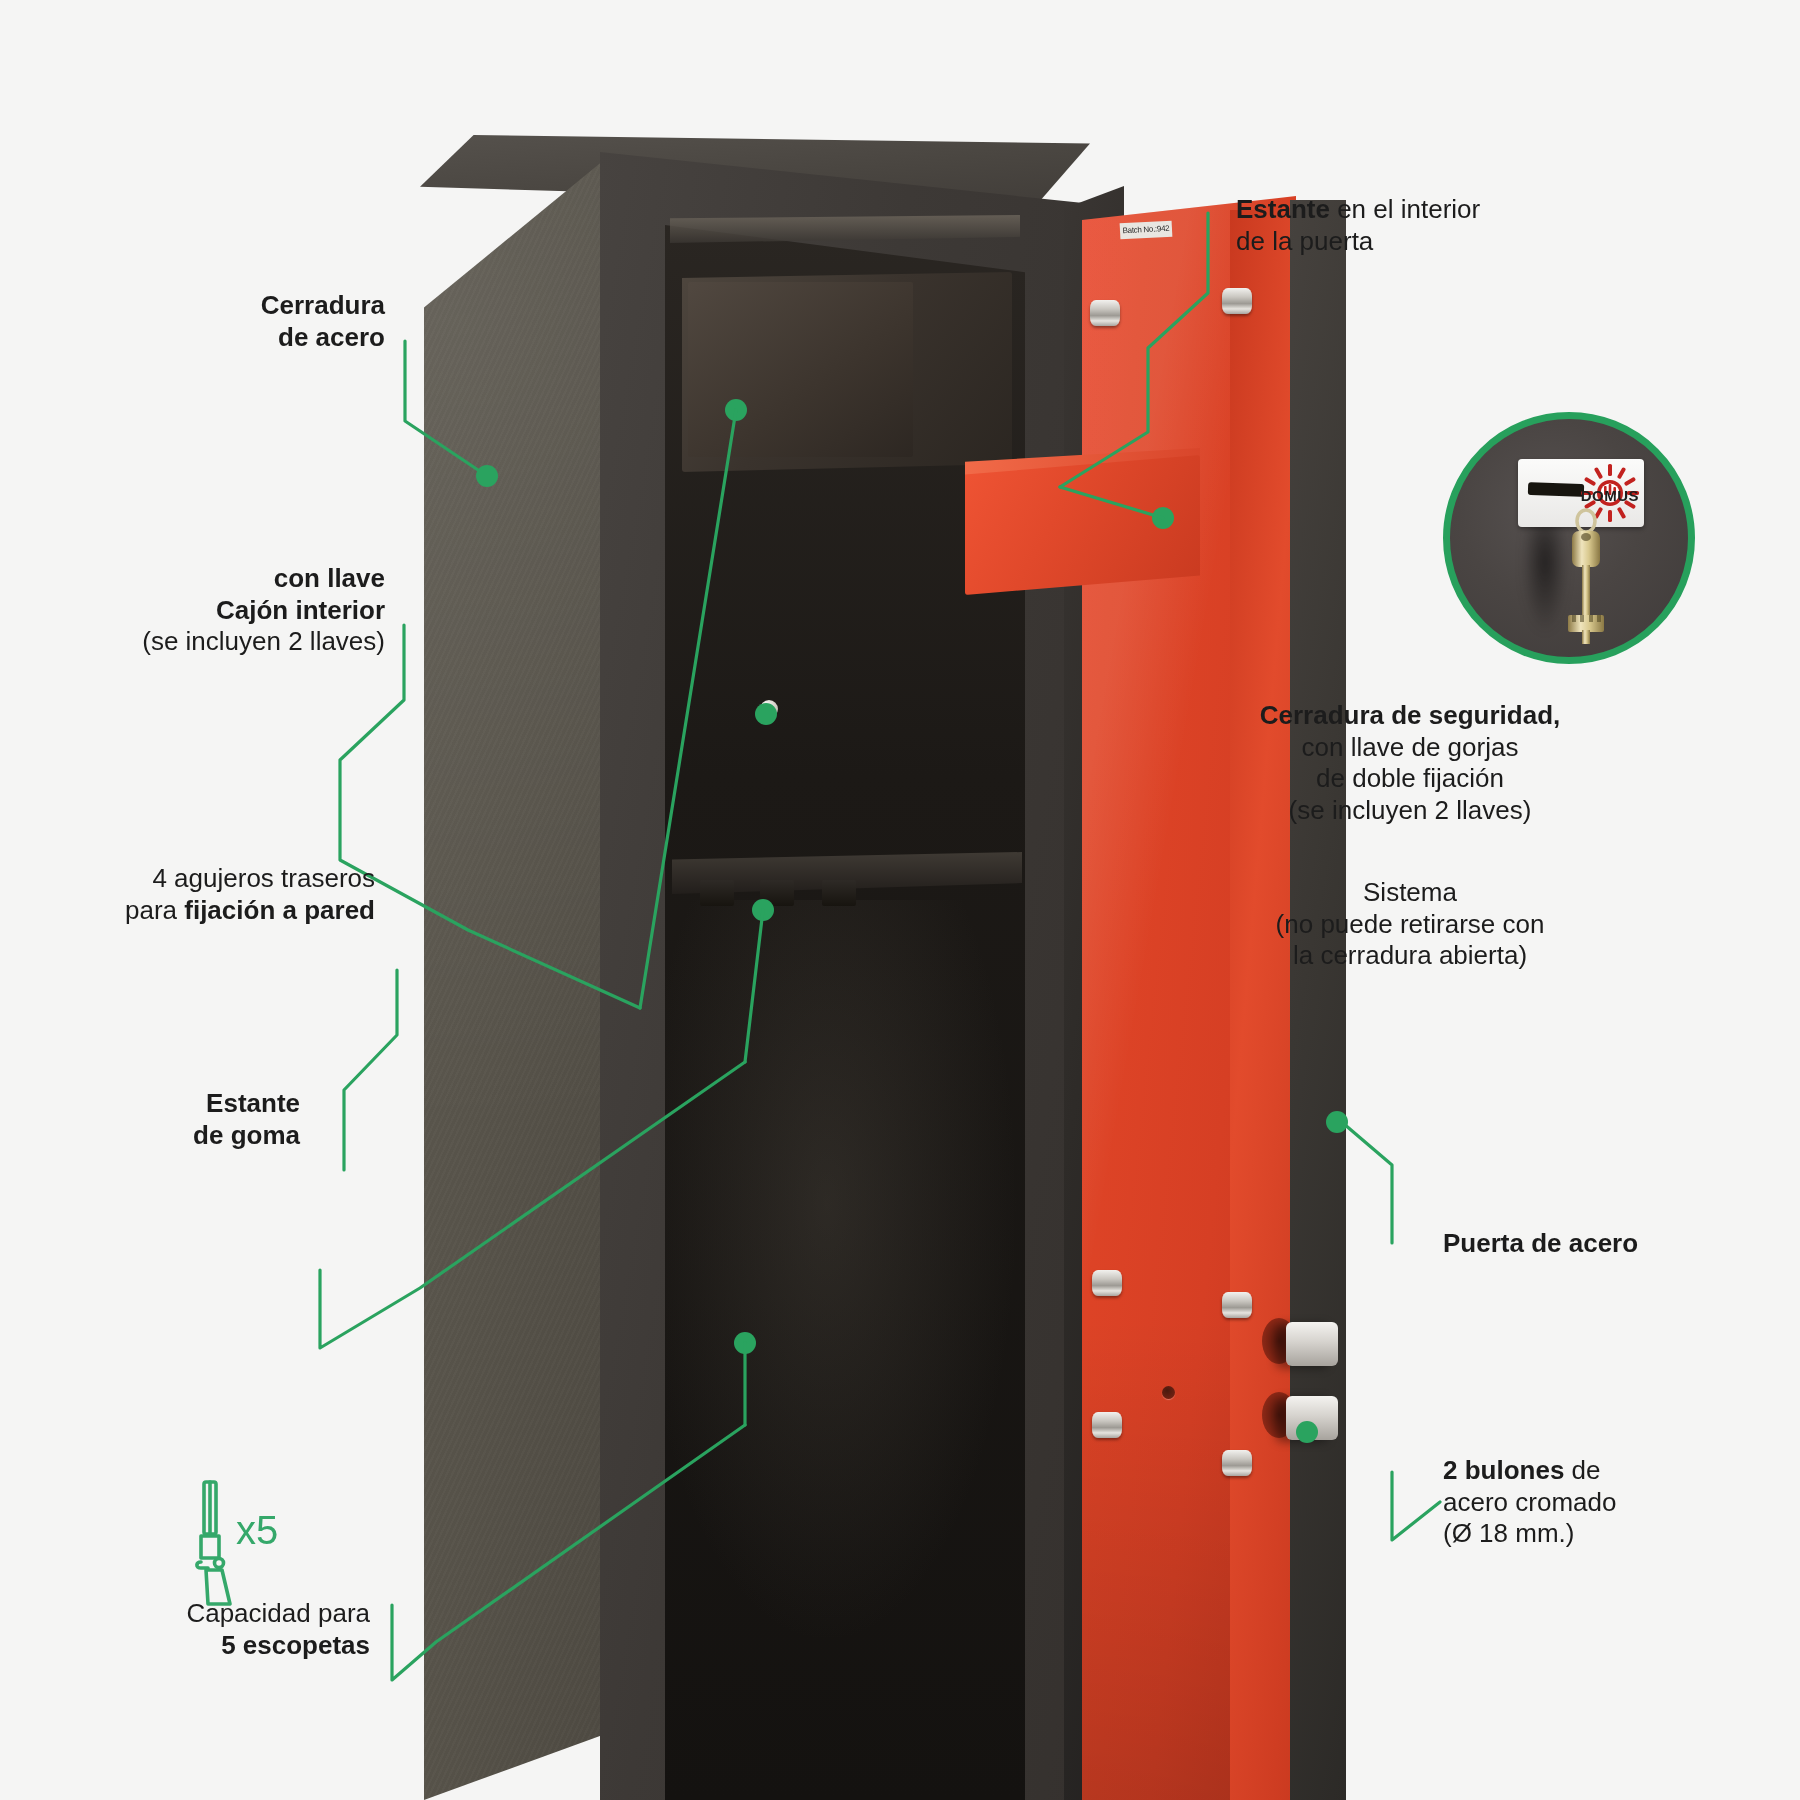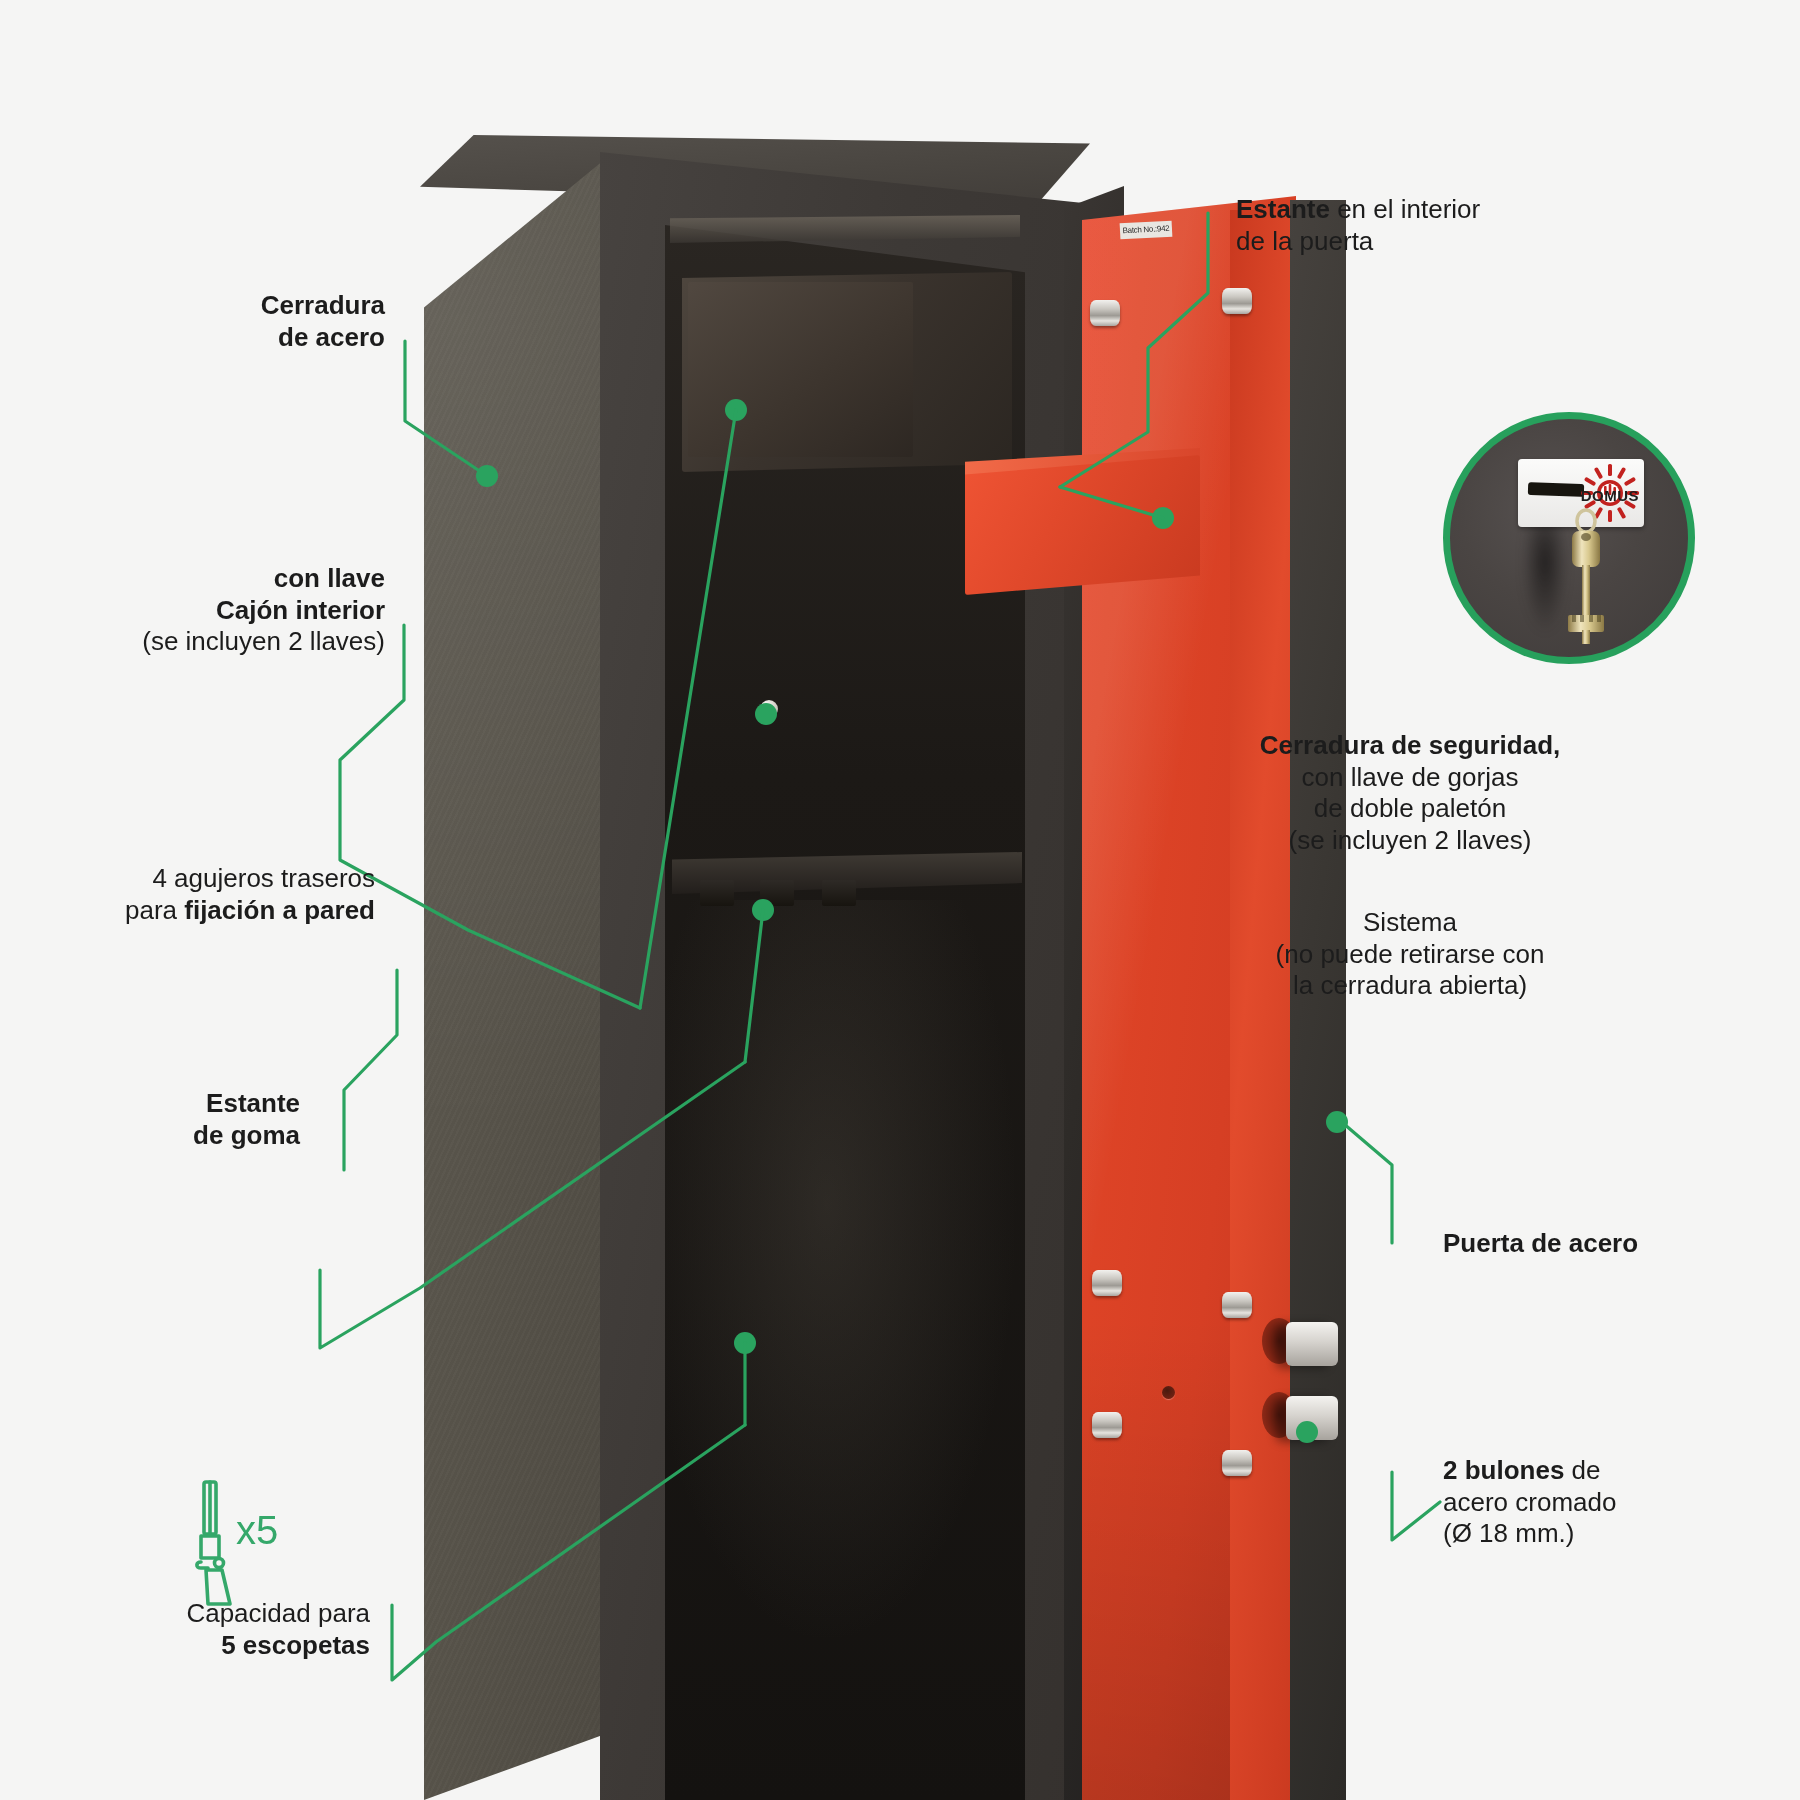--- a/index.html
+++ b/index.html
@@ -156,21 +156,21 @@
     box-shadow:0 1px 1px rgba(255,255,255,.3);
   }
 
   
   #lines{position:absolute;left:0;top:0;width:1800px;height:1800px;pointer-events:none;}
 
   
   .lbl{position:absolute;line-height:1.22;}
   .lbl.r{text-align:right;}
   .lbl.l{text-align:left;}
-  .lbl.c{text-align:center;margin-top:30px;}
+  .lbl.c{text-align:center;}
   .b{font-weight:700;}
   .n{font-weight:400;}
   .t28{font-size:26px;}
 
   
   .inset{
     position:absolute;left:1443px;top:412px;width:252px;height:252px;
     border-radius:50%;
     border:7px solid #27a05c;
     background:radial-gradient(circle at 42% 38%,#565150 0%,#4a4543 45%,#3f3b3a 100%);
@@ -388,21 +388,21 @@
       <rect x="24" y="108" width="4" height="7" fill="#4b411f" opacity=".55"></rect>
       <rect x="33" y="108" width="4" height="7" fill="#4b411f" opacity=".55"></rect>
       <rect x="41" y="108" width="4" height="7" fill="#4b411f" opacity=".55"></rect>
       <rect x="26" y="123" width="8" height="14" fill="url(#kg)"></rect>
     </svg>
   </div>
 
   <div class="lbl c t28" style="left:1190px;top:700px;width:440px;">
     <div class="b">Cerradura de seguridad,</div>
     <div class="n">con llave de gorjas</div>
-    <div class="n">de doble paletón</div>
+    <div class="n">de doble fijación</div>
     <div class="n">(se incluyen 2 llaves)</div>
   </div>
 
   <div class="lbl c t28" style="left:1190px;top:877px;width:440px;">
     <div class="n">Sistema</div>
     <div class="n">(no puede retirarse con</div>
     <div class="n">la cerradura abierta)</div>
   </div>
 
   <div class="lbl l t28" style="left:1443px;top:1228px;width:360px;">

